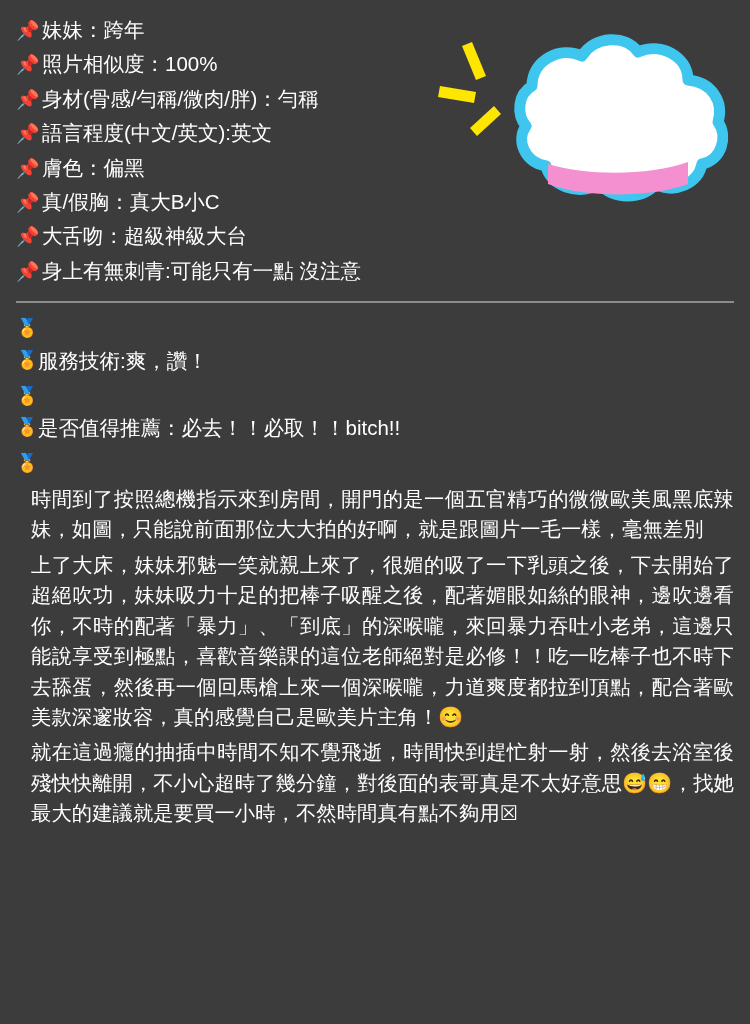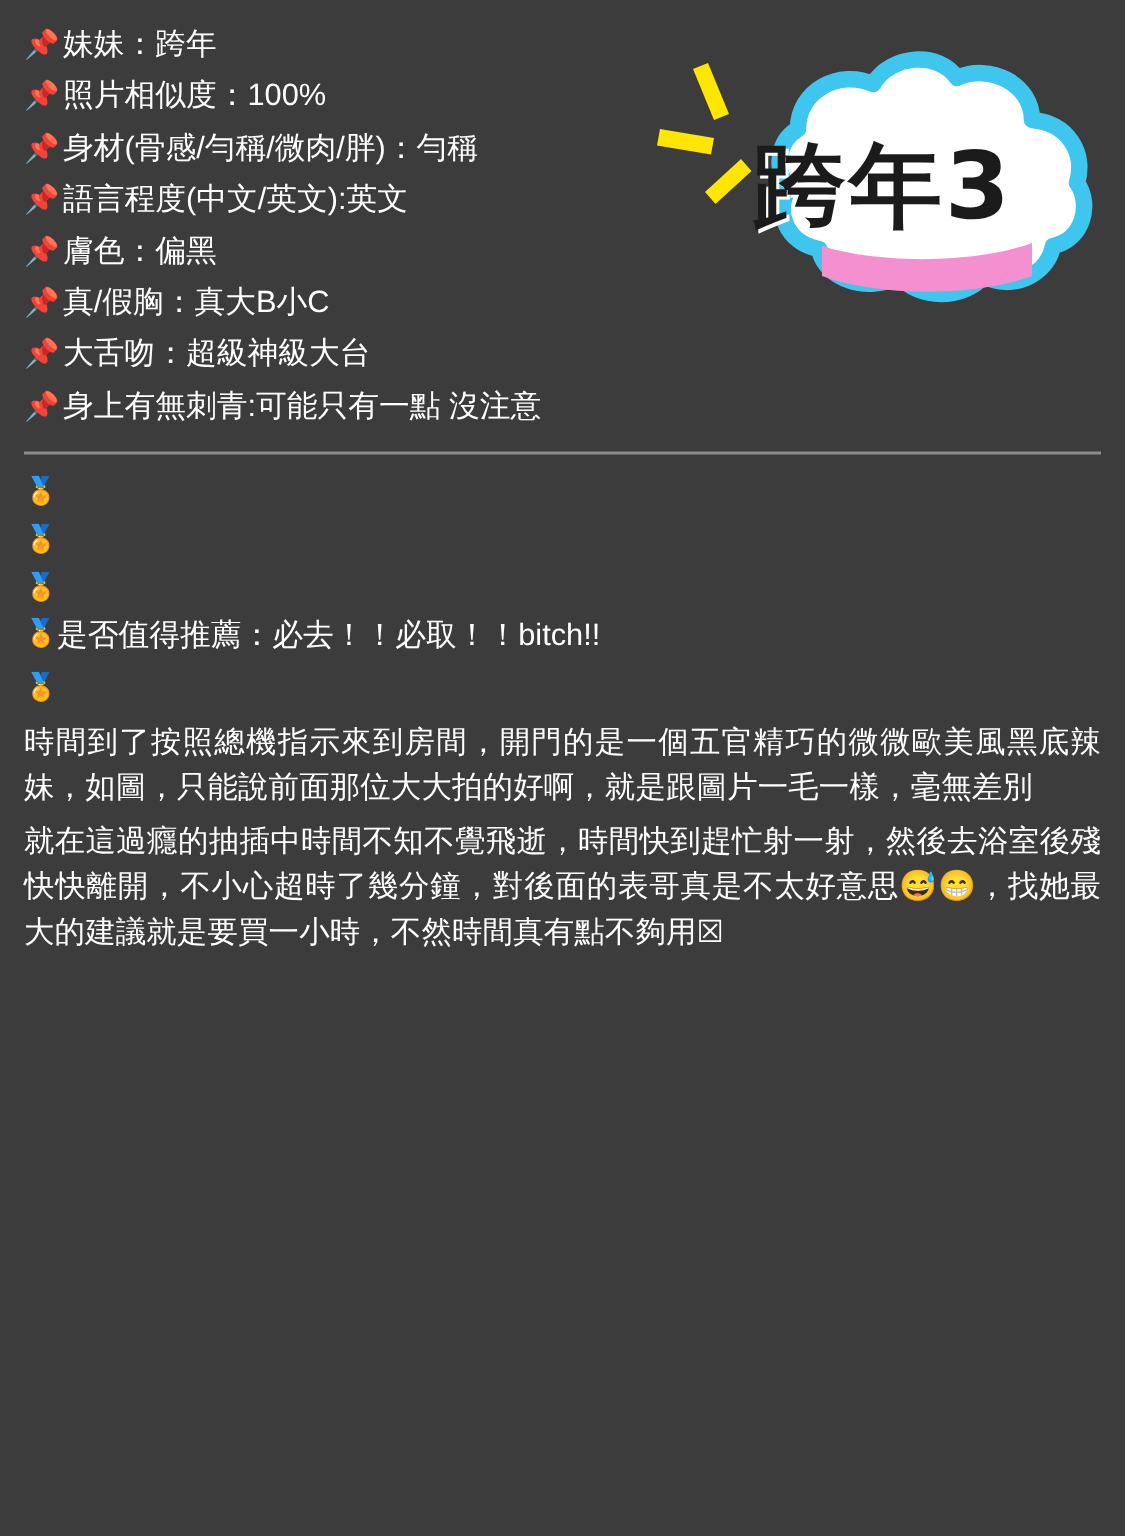--- a/index.html
+++ b/index.html
@@ -62,21 +62,21 @@
   }
   .medal-icon {
     flex: 0 0 auto;
     width: 22px;
     font-size: 18px;
     transform: translateY(1px);
   }
   .body-text {
     font-size: 20.3px;
     line-height: 1.5;
-    margin: 5px 0 0 0;
+    margin: 5px 0 0 15px;
     text-align: justify;
     letter-spacing: 0.1px;
   }
   .body-text.first {
     margin-top: 7px;
   }
 
   
   .sticker {
     position: absolute;
@@ -119,21 +119,20 @@
       <g>
         <path d="M96 62 C96 36 124 22 146 32 C158 12 190 10 202 28 C224 18 252 32 252 56
                  C276 58 288 78 282 98 C292 112 286 136 266 140 C262 160 238 170 220 160
                  C206 176 176 176 164 160 C142 172 114 162 110 142 C88 138 80 116 90 102
                  C80 90 82 70 96 62 Z" fill="#ffffff" stroke="#3ec6ef" stroke-width="11" stroke-linejoin="round"></path>
       </g>
       <g>
         <path d="M112 140 C150 152 214 152 252 138 L252 160 C214 174 150 174 112 160 Z" fill="#f48fd0"></path>
       </g>
     </svg>
-    <div class="sticker-text">跨年3</div>
   </div>
 
   <ul class="bullet-list">
     <li class="bullet-row">
       <span class="pin-icon emoji">📌</span>
       <span class="bullet-text">妹妹：跨年</span>
     </li>
     <li class="bullet-row">
       <span class="pin-icon emoji">📌</span>
       <span class="bullet-text">照片相似度：100%</span>
@@ -165,29 +164,31 @@
   </ul>
 
   <hr class="divider">
 
   <div class="rating-list">
     <div class="rating-row">
       <span class="medal-icon emoji">🏅</span>
     </div>
     <div class="rating-row">
       <span class="medal-icon emoji">🏅</span>
+      <span>服務技術:爽，讚！</span>
     </div>
     <div class="rating-row">
       <span class="medal-icon emoji">🏅</span>
     </div>
     <div class="rating-row">
       <span class="medal-icon emoji">🏅</span>
       <span>是否值得推薦：必去！！必取！！bitch!!</span>
     </div>
     <div class="rating-row">
       <span class="medal-icon emoji">🏅</span>
     </div>
   </div>
 
   <p class="body-text first">時間到了按照總機指示來到房間，開門的是一個五官精巧的微微歐美風黑底辣妹，如圖，只能說前面那位大大拍的好啊，就是跟圖片一毛一樣，毫無差別</p>
+  <p class="body-text">上了大床，妹妹邪魅一笑就親上來了，很媚的吸了一下乳頭之後，下去開始了超絕吹功，妹妹吸力十足的把棒子吸醒之後，配著媚眼如絲的眼神，邊吹邊看你，不時的配著「暴力」、「到底」的深喉嚨，來回暴力吞吐小老弟，這邊只能說享受到極點，喜歡音樂課的這位老師絕對是必修！！吃一吃棒子也不時下去舔蛋，然後再一個回馬槍上來一個深喉嚨，力道爽度都拉到頂點，配合著歐美款深邃妝容，真的感覺自己是歐美片主角！😊</p>
   <p class="body-text">就在這過癮的抽插中時間不知不覺飛逝，時間快到趕忙射一射，然後去浴室後殘快快離開，不小心超時了幾分鐘，對後面的表哥真是不太好意思😅😁，找她最大的建議就是要買一小時，不然時間真有點不夠用☒</p>
 
 </div>
 
 </body></html>

